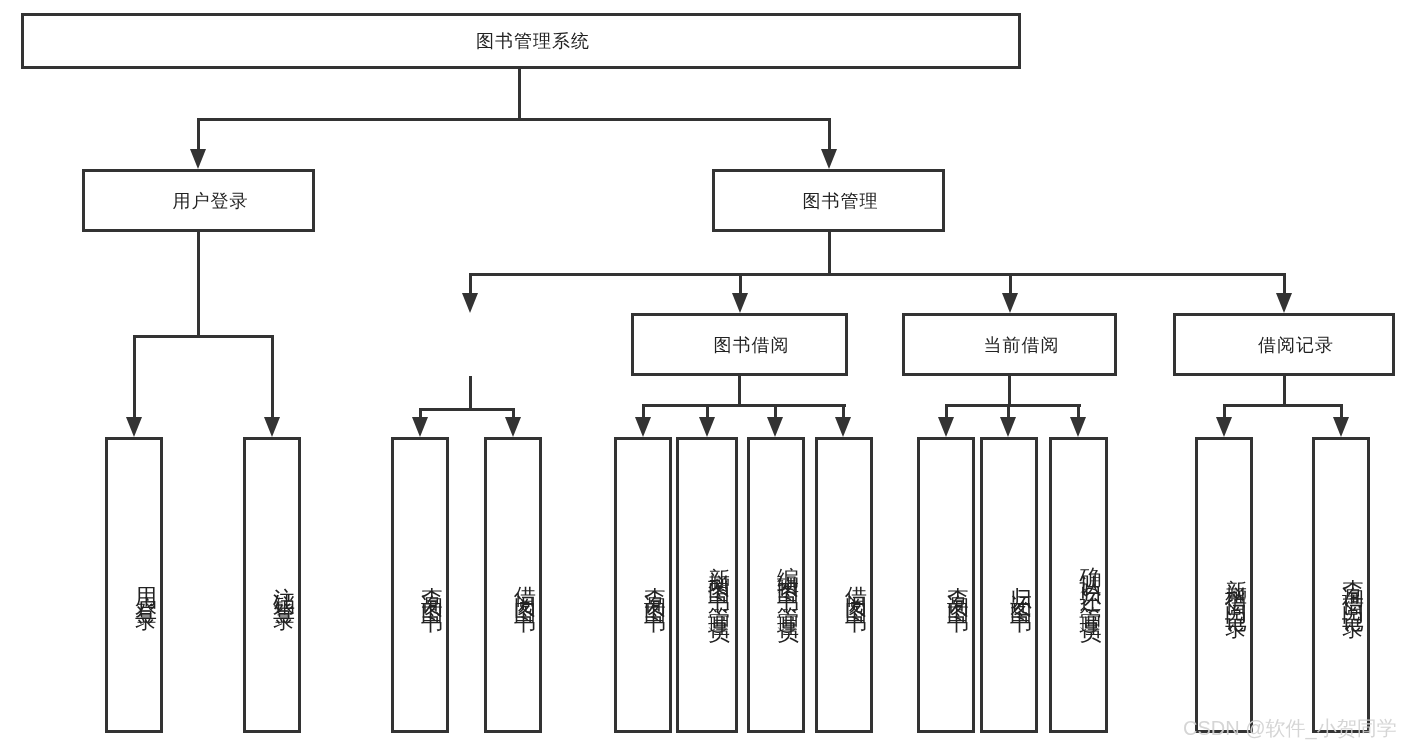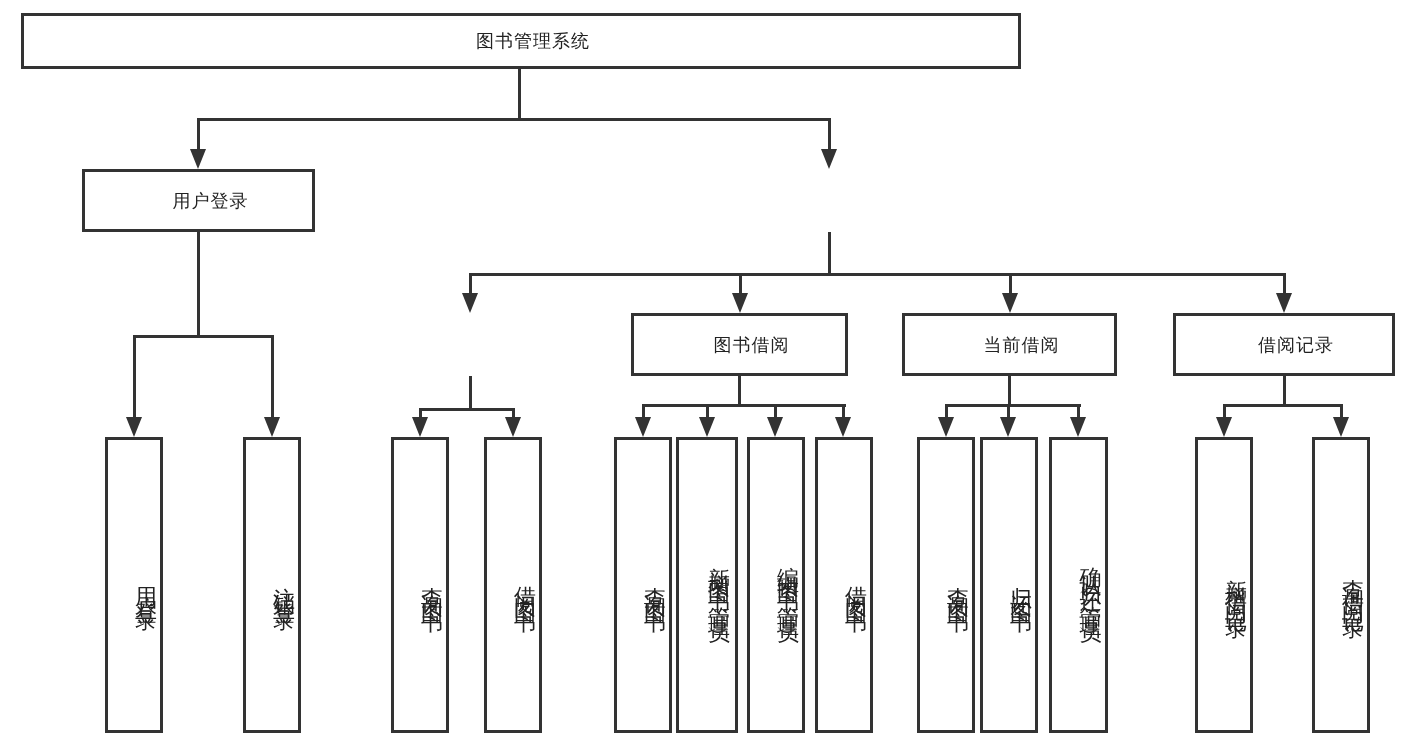--- a/index.html
+++ b/index.html
@@ -60,20 +60,23 @@
   <div class="vl" style="left:518px;top:69px;height:51px;"></div>
   <div class="hl" style="left:197px;top:118px;width:634px;"></div>
 
   <div class="vl" style="left:197px;top:118px;height:33px;"></div>
   <div class="ah" style="left:190px;top:149px;"></div>
   <div class="vl" style="left:828px;top:118px;height:33px;"></div>
   <div class="ah" style="left:821px;top:149px;"></div>
 
   <div class="box hbox" style="left:82px;top:169px;width:233px;height:63px;">
     <span>用户登录</span>
+  </div>
+  <div class="box hbox" style="left:712px;top:169px;width:233px;height:63px;">
+    <span>图书管理</span>
   </div>
 
   <div class="vl" style="left:197px;top:232px;height:105px;"></div>
   <div class="hl" style="left:133px;top:335px;width:141px;"></div>
   <div class="vl" style="left:133px;top:335px;height:84px;"></div>
   <div class="ah" style="left:126px;top:417px;"></div>
   <div class="vl" style="left:271px;top:335px;height:84px;"></div>
   <div class="ah" style="left:264px;top:417px;"></div>
 
   <div class="vl" style="left:828px;top:232px;height:43px;"></div>
@@ -164,14 +167,15 @@
   <div class="box vbox" style="left:1049px;top:437px;width:59px;height:296px;">
     <span>确认归还（管理员）</span>
   </div>
   <div class="box vbox" style="left:1195px;top:437px;width:58px;height:296px;">
     <span>新增借阅记录</span>
   </div>
   <div class="box vbox" style="left:1312px;top:437px;width:58px;height:296px;">
     <span>查询借阅记录</span>
   </div>
 
+  <div class="watermark">CSDN @软件_小贺同学</div>
 
 </div>
 
 </body></html>

